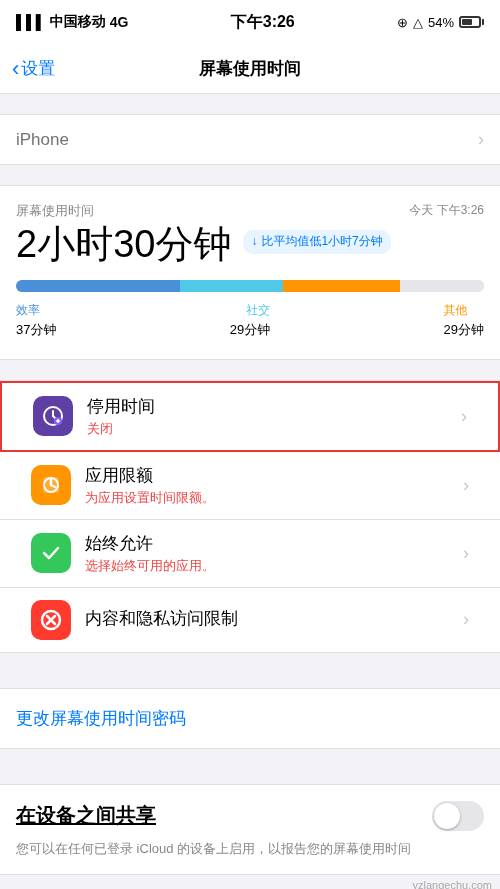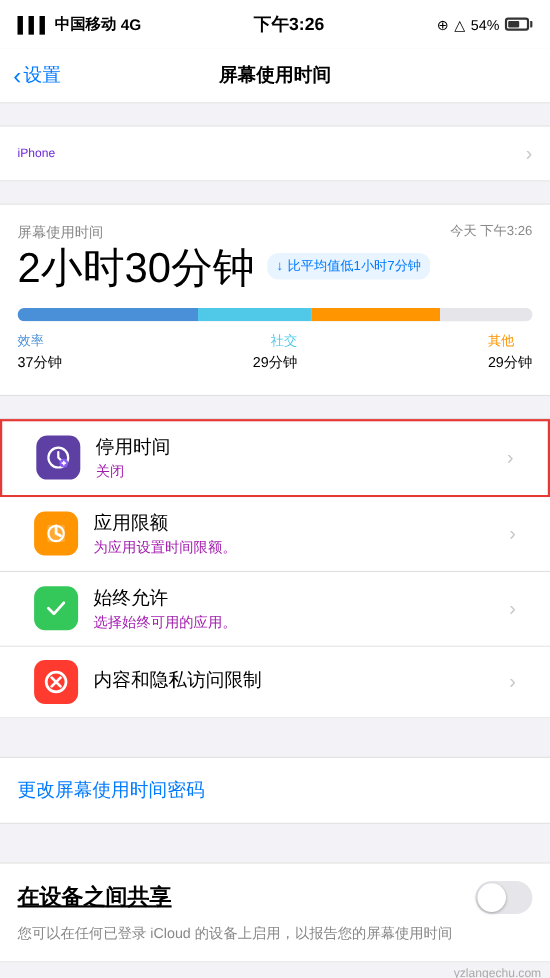--- a/index.html
+++ b/index.html
@@ -81,21 +81,21 @@
     
     .iphone-row {
       background: #fff;
       display: flex;
       align-items: center;
       justify-content: space-between;
       padding: 14px 16px;
       border-top: 1px solid #e0e0e0;
       border-bottom: 1px solid #e0e0e0;
     }
-    .iphone-label { font-size: 11px; color: #6d28d9; }
+    .iphone-label { font-size: 17px; color: #737373; }
     .chevron-right { color: #c7c7cc; font-size: 18px; }
 
     
     .usage-card {
       background: #fff;
       padding: 16px 16px 20px;
       border-top: 1px solid #e0e0e0;
       border-bottom: 1px solid #e0e0e0;
     }
     .usage-header {
@@ -190,21 +190,21 @@
       align-items: center;
       justify-content: center;
       font-size: 22px;
     }
     .item-icon.purple { background: #5e3fa3; }
     .item-icon.orange { background: #ff9500; }
     .item-icon.green { background: #34c759; }
     .item-icon.red { background: #ff3b30; }
     .item-text { flex: 1; }
     .item-title { font-size: 17px; color: #000; margin-bottom: 2px; }
-    .item-subtitle { font-size: 13px; color: #a21caf; }
+    .item-subtitle { font-size: 13px; color: #ef4444; }
 
     
     .change-password-row {
       padding: 18px 16px;
       background: #fff;
       border-top: 1px solid #e0e0e0;
       border-bottom: 1px solid #e0e0e0;
     }
     .change-password-link {
       color: #007aff;

